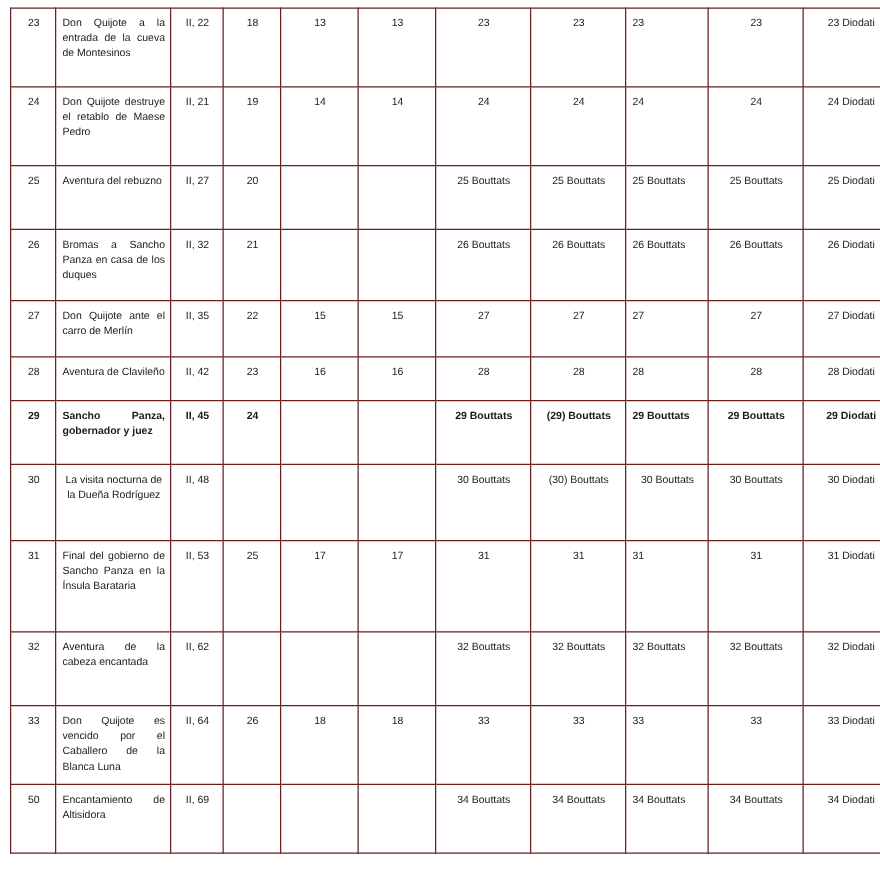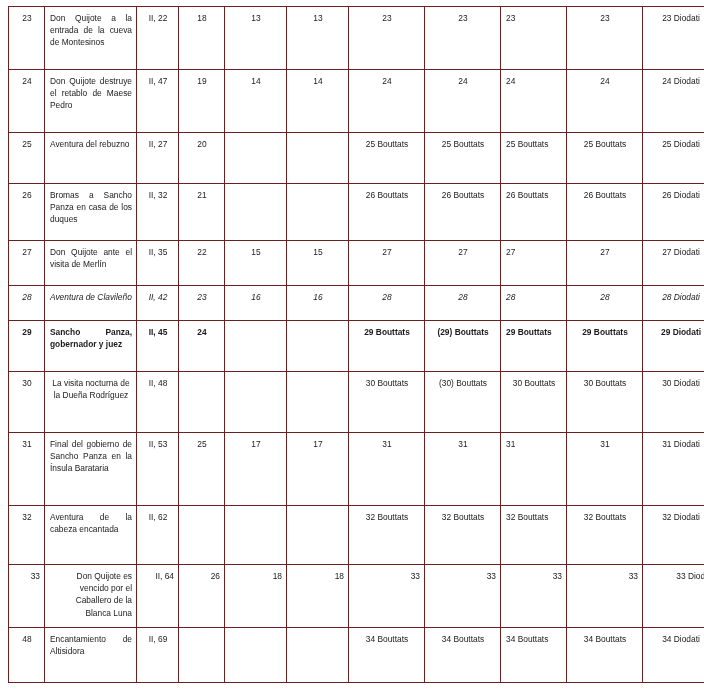--- a/index.html
+++ b/index.html
@@ -65,26 +65,26 @@
   td.c-b2 { width: 66px; text-align: center; }
   td.c-b3 { width: 56px; text-align: left; padding-left: 6px; }
   td.c-b4 { width: 66px; text-align: center; }
   td.c-d1 { width: 66px; text-align: center; }
 
   tr.r-23 td { height: 52px; }
   tr.r-24 td { height: 52px; }
   tr.r-25 td { height: 40px; }
   tr.r-26 td { height: 46px; }
   tr.r-27 td { height: 34px; }
-  tr.r-28 td { height: 24px; font-style: italic; }
+  tr.r-28 td { height: 24px; }
   tr.r-29 td { height: 40px; font-weight: bold; }
   tr.r-30 td { height: 50px; text-align: center; }
   tr.r-31 td { height: 62px; }
   tr.r-32 td { height: 48px; }
-  tr.r-33 td { height: 52px; text-align: right; }
+  tr.r-33 td { height: 52px; }
   tr.r-34 td { height: 44px; }
 </style>
 </head>
 <body>
 
 <div class="page">
   <table class="episodes">
     <tbody>
 
       <tr class="r-23">
@@ -98,21 +98,21 @@
         <td class="c-b2">23</td>
         <td class="c-b3">23</td>
         <td class="c-b4">23</td>
         <td class="c-d1">23 Diodati</td>
 
       </tr>
 
       <tr class="r-24">
         <td class="c-num">24</td>
         <td class="c-title">Don Quijote destruye el retablo de Maese Pedro</td>
-        <td class="c-ref">II, 47</td>
+        <td class="c-ref">II, 21</td>
         <td class="c-n1">19</td>
         <td class="c-n2">14</td>
         <td class="c-n3">14</td>
         <td class="c-b1">24</td>
         <td class="c-b2">24</td>
         <td class="c-b3">24</td>
         <td class="c-b4">24</td>
         <td class="c-d1">24 Diodati</td>
 
       </tr>
@@ -142,21 +142,21 @@
         <td class="c-b1">26 Bouttats</td>
         <td class="c-b2">26 Bouttats</td>
         <td class="c-b3">26 Bouttats</td>
         <td class="c-b4">26 Bouttats</td>
         <td class="c-d1">26 Diodati</td>
 
       </tr>
 
       <tr class="r-27">
         <td class="c-num">27</td>
-        <td class="c-title">Don Quijote ante el visita de Merlín</td>
+        <td class="c-title">Don Quijote ante el carro de Merlín</td>
         <td class="c-ref">II, 35</td>
         <td class="c-n1">22</td>
         <td class="c-n2">15</td>
         <td class="c-n3">15</td>
         <td class="c-b1">27</td>
         <td class="c-b2">27</td>
         <td class="c-b3">27</td>
         <td class="c-b4">27</td>
         <td class="c-d1">27 Diodati</td>
 
@@ -246,21 +246,21 @@
         <td class="c-n3">18</td>
         <td class="c-b1">33</td>
         <td class="c-b2">33</td>
         <td class="c-b3">33</td>
         <td class="c-b4">33</td>
         <td class="c-d1">33 Diodati</td>
 
       </tr>
 
       <tr class="r-34">
-        <td class="c-num">48</td>
+        <td class="c-num">50</td>
         <td class="c-title">Encantamiento de Altisidora</td>
         <td class="c-ref">II, 69</td>
         <td class="c-n1"></td>
         <td class="c-n2"></td>
         <td class="c-n3"></td>
         <td class="c-b1">34 Bouttats</td>
         <td class="c-b2">34 Bouttats</td>
         <td class="c-b3">34 Bouttats</td>
         <td class="c-b4">34 Bouttats</td>
         <td class="c-d1">34 Diodati</td>

